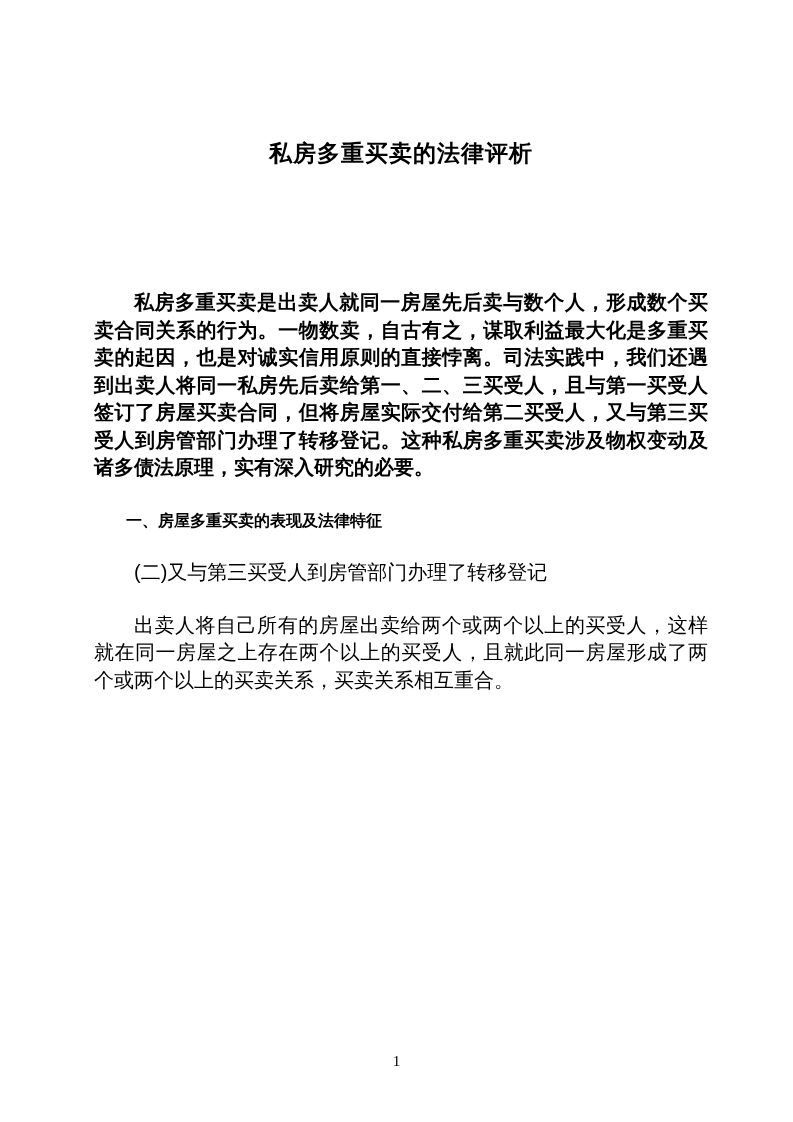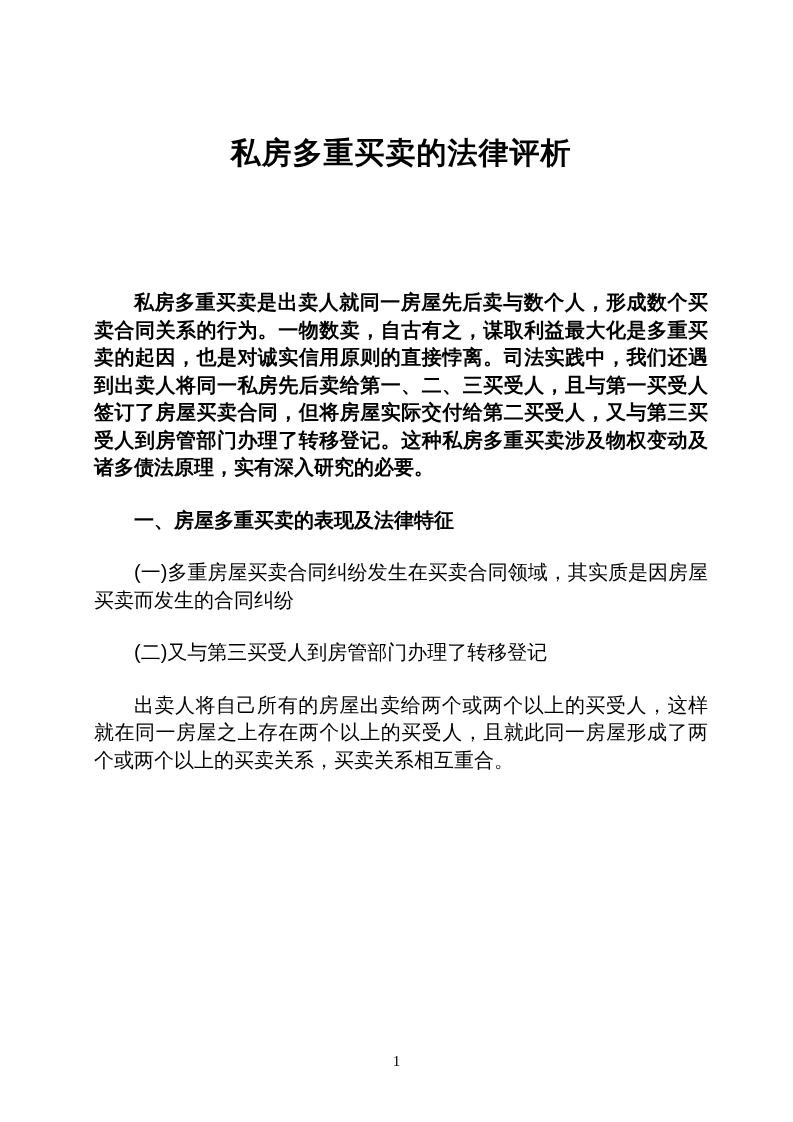--- a/index.html
+++ b/index.html
@@ -16,40 +16,40 @@
     font-family: "Liberation Sans", "DejaVu Sans", sans-serif;
     overflow: hidden;
   }
   .content {
     position: absolute;
     left: 94px;
     top: 137px;
     width: 614px;
   }
   .doc-title {
-    font-size: 30px;
+    font-size: 23px;
     font-weight: bold;
     line-height: 32px;
     text-align: center;
     margin: 0 0 120px 0;
     letter-spacing: 1px;
   }
   .para {
     font-size: 20px;
     line-height: 27.5px;
     text-align: justify;
     text-indent: 2em;
     margin: 0 0 25px 0;
     word-break: break-all;
   }
   .para.bold {
     font-weight: bold;
   }
   .heading {
-    font-size: 20px;
+    font-size: 16px;
     line-height: 27.5px;
     font-weight: bold;
     text-indent: 2em;
     margin: 0 0 25px 0;
   }
   .page-footer {
     position: absolute;
     left: 0;
     top: 1050px;
     width: 100%;
@@ -66,21 +66,20 @@
   <div class="content">
 
     <h1 class="doc-title">私房多重买卖的法律评析</h1>
 
     <p class="para bold">私房多重买卖是出卖人就同一房屋先后卖与数个人，形成数个买卖合同关系的行为。一物数卖，自古有之，谋取利益最大化是多重买卖的起因，也是对诚实信用原则的直接悖离。司法实践中，我们还遇到出卖人将同一私房先后卖给第一、二、三买受人，且与第一买受人签订了房屋买卖合同，但将房屋实际交付给第二买受人，又与第三买受人到房管部门办理了转移登记。这种私房多重买卖涉及物权变动及诸多债法原理，实有深入研究的必要。</p>
 
     <p class="heading">一、房屋多重买卖的表现及法律特征</p>
 
 
 
-    <p class="para">(一)多重房屋买卖合同纠纷发生在买卖合同领域，其实质是因房屋买卖而发生的合同纠纷</p>
 
     <p class="para">(二)又与第三买受人到房管部门办理了转移登记</p>
 
     <p class="para">出卖人将自己所有的房屋出卖给两个或两个以上的买受人，这样就在同一房屋之上存在两个以上的买受人，且就此同一房屋形成了两个或两个以上的买卖关系，买卖关系相互重合。</p>
 
   </div>
 
   <div class="page-footer">1</div>
 </div>
 

